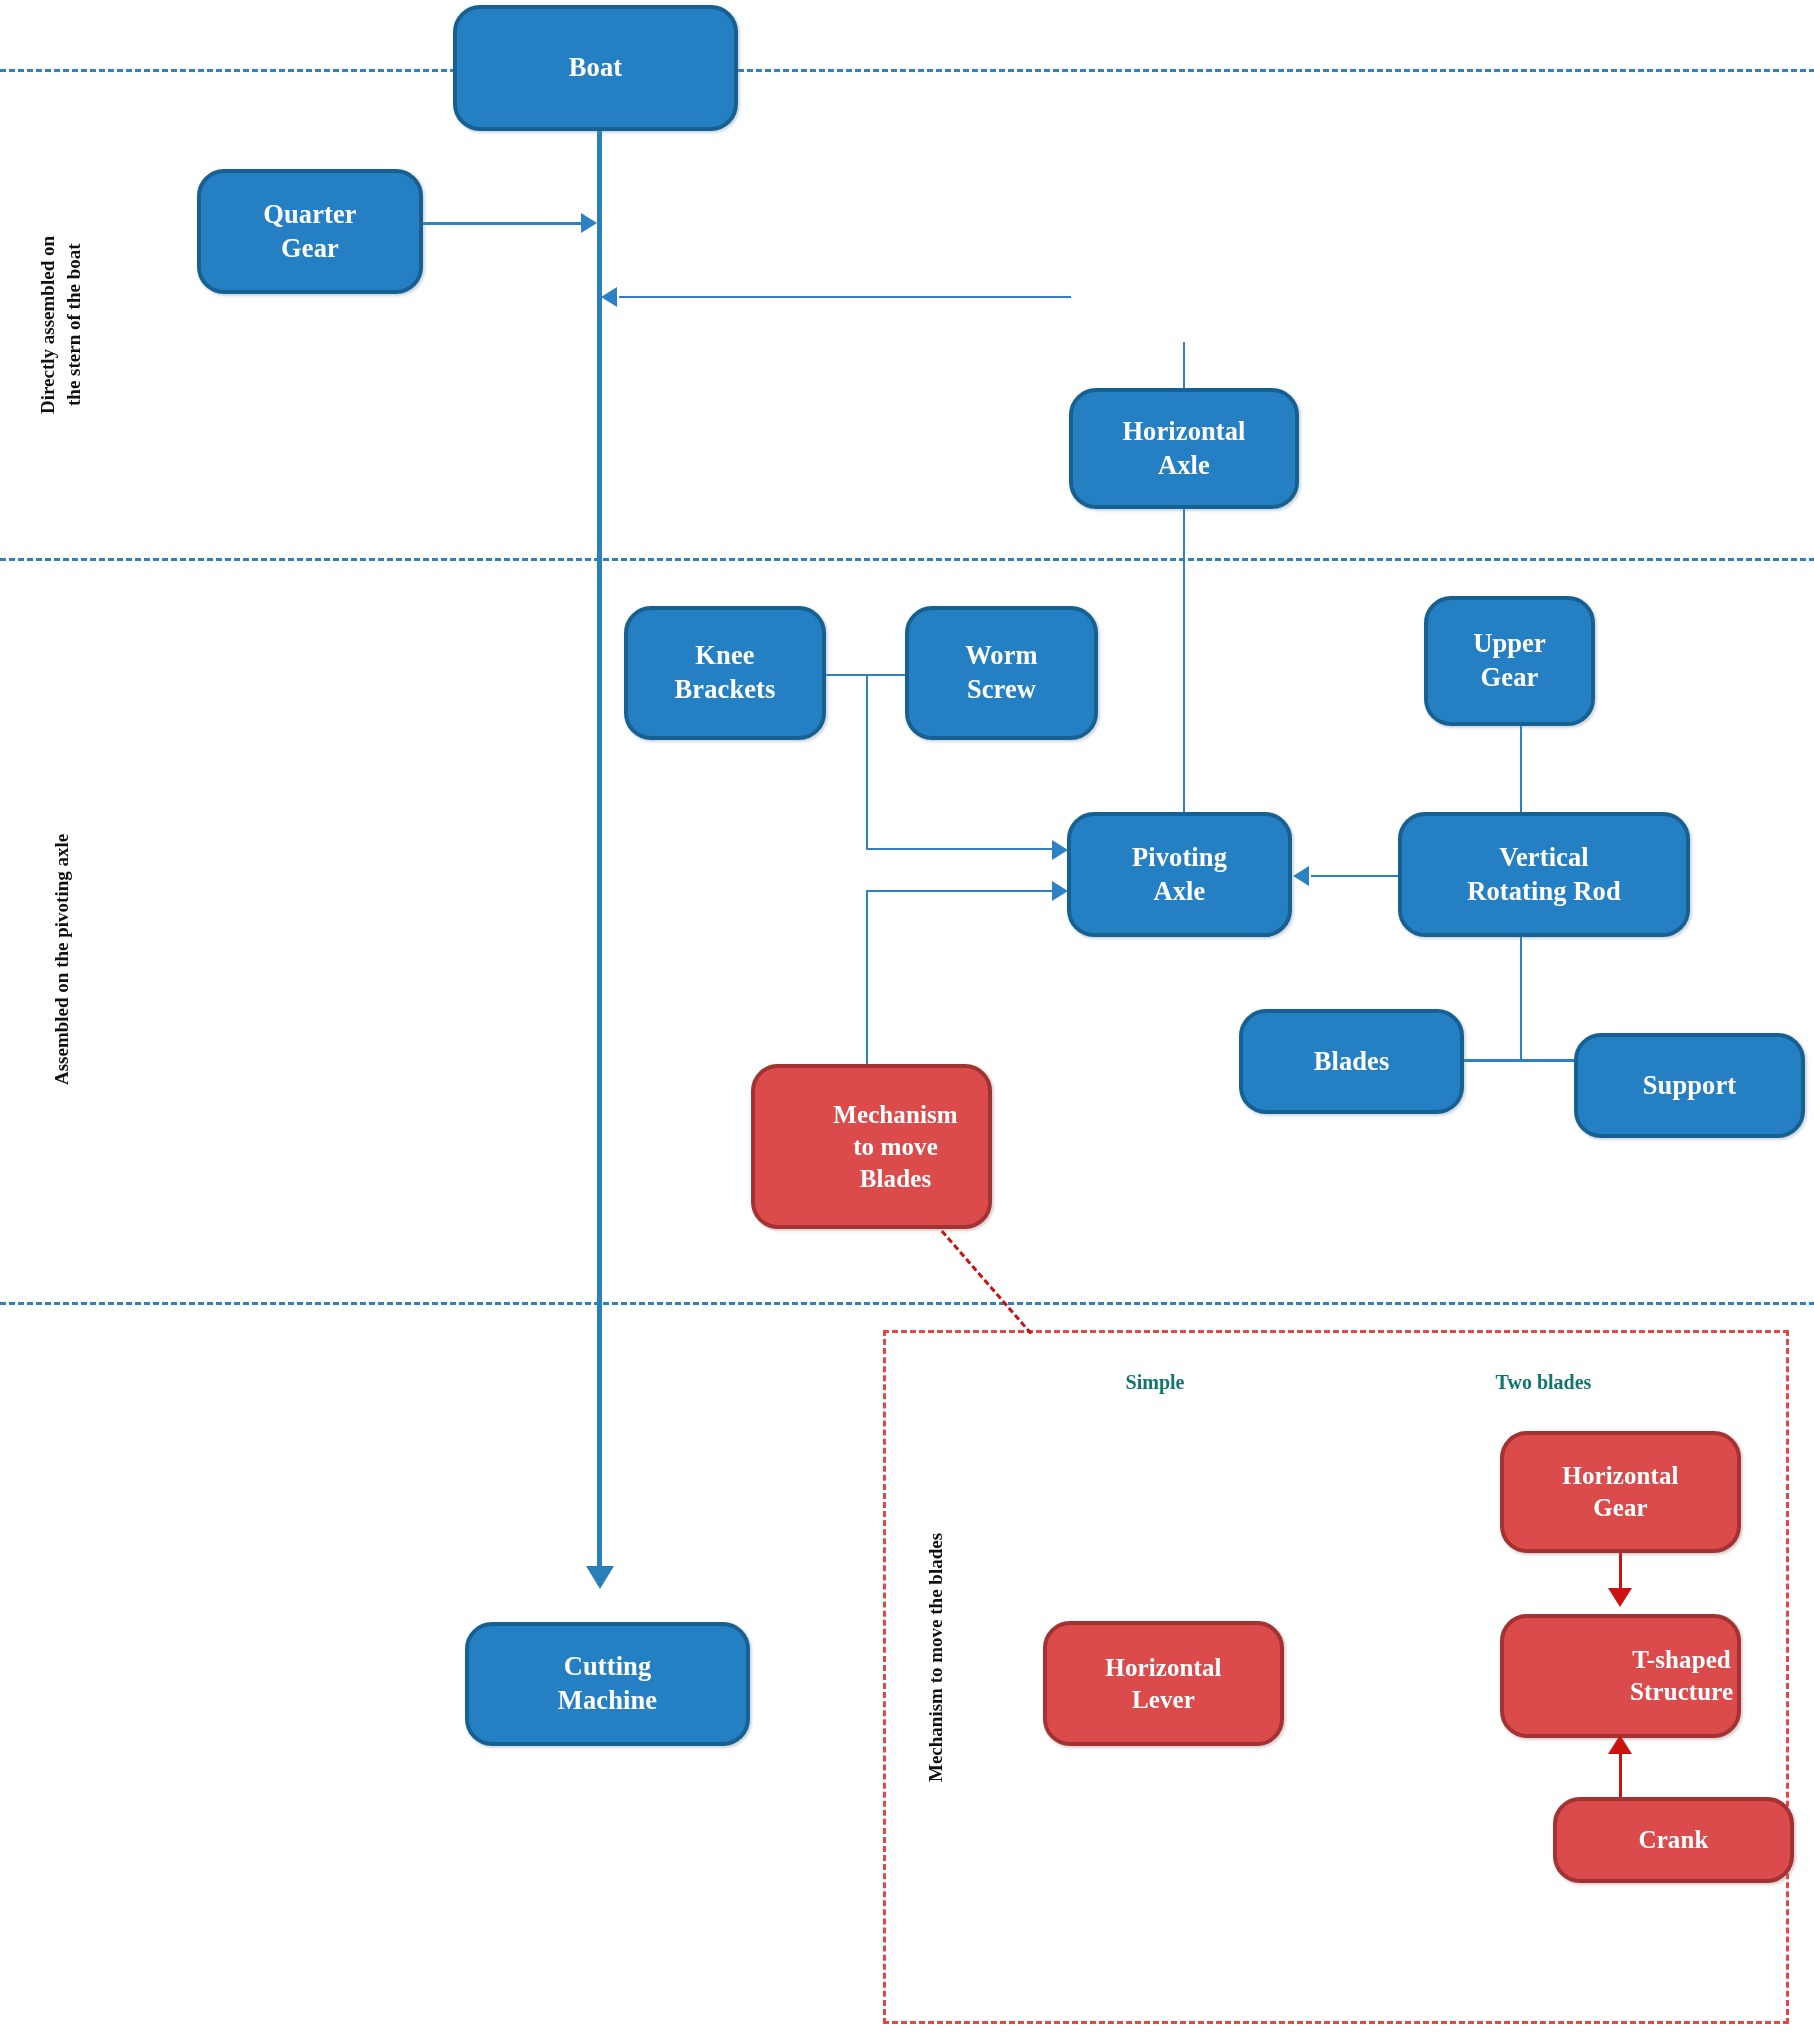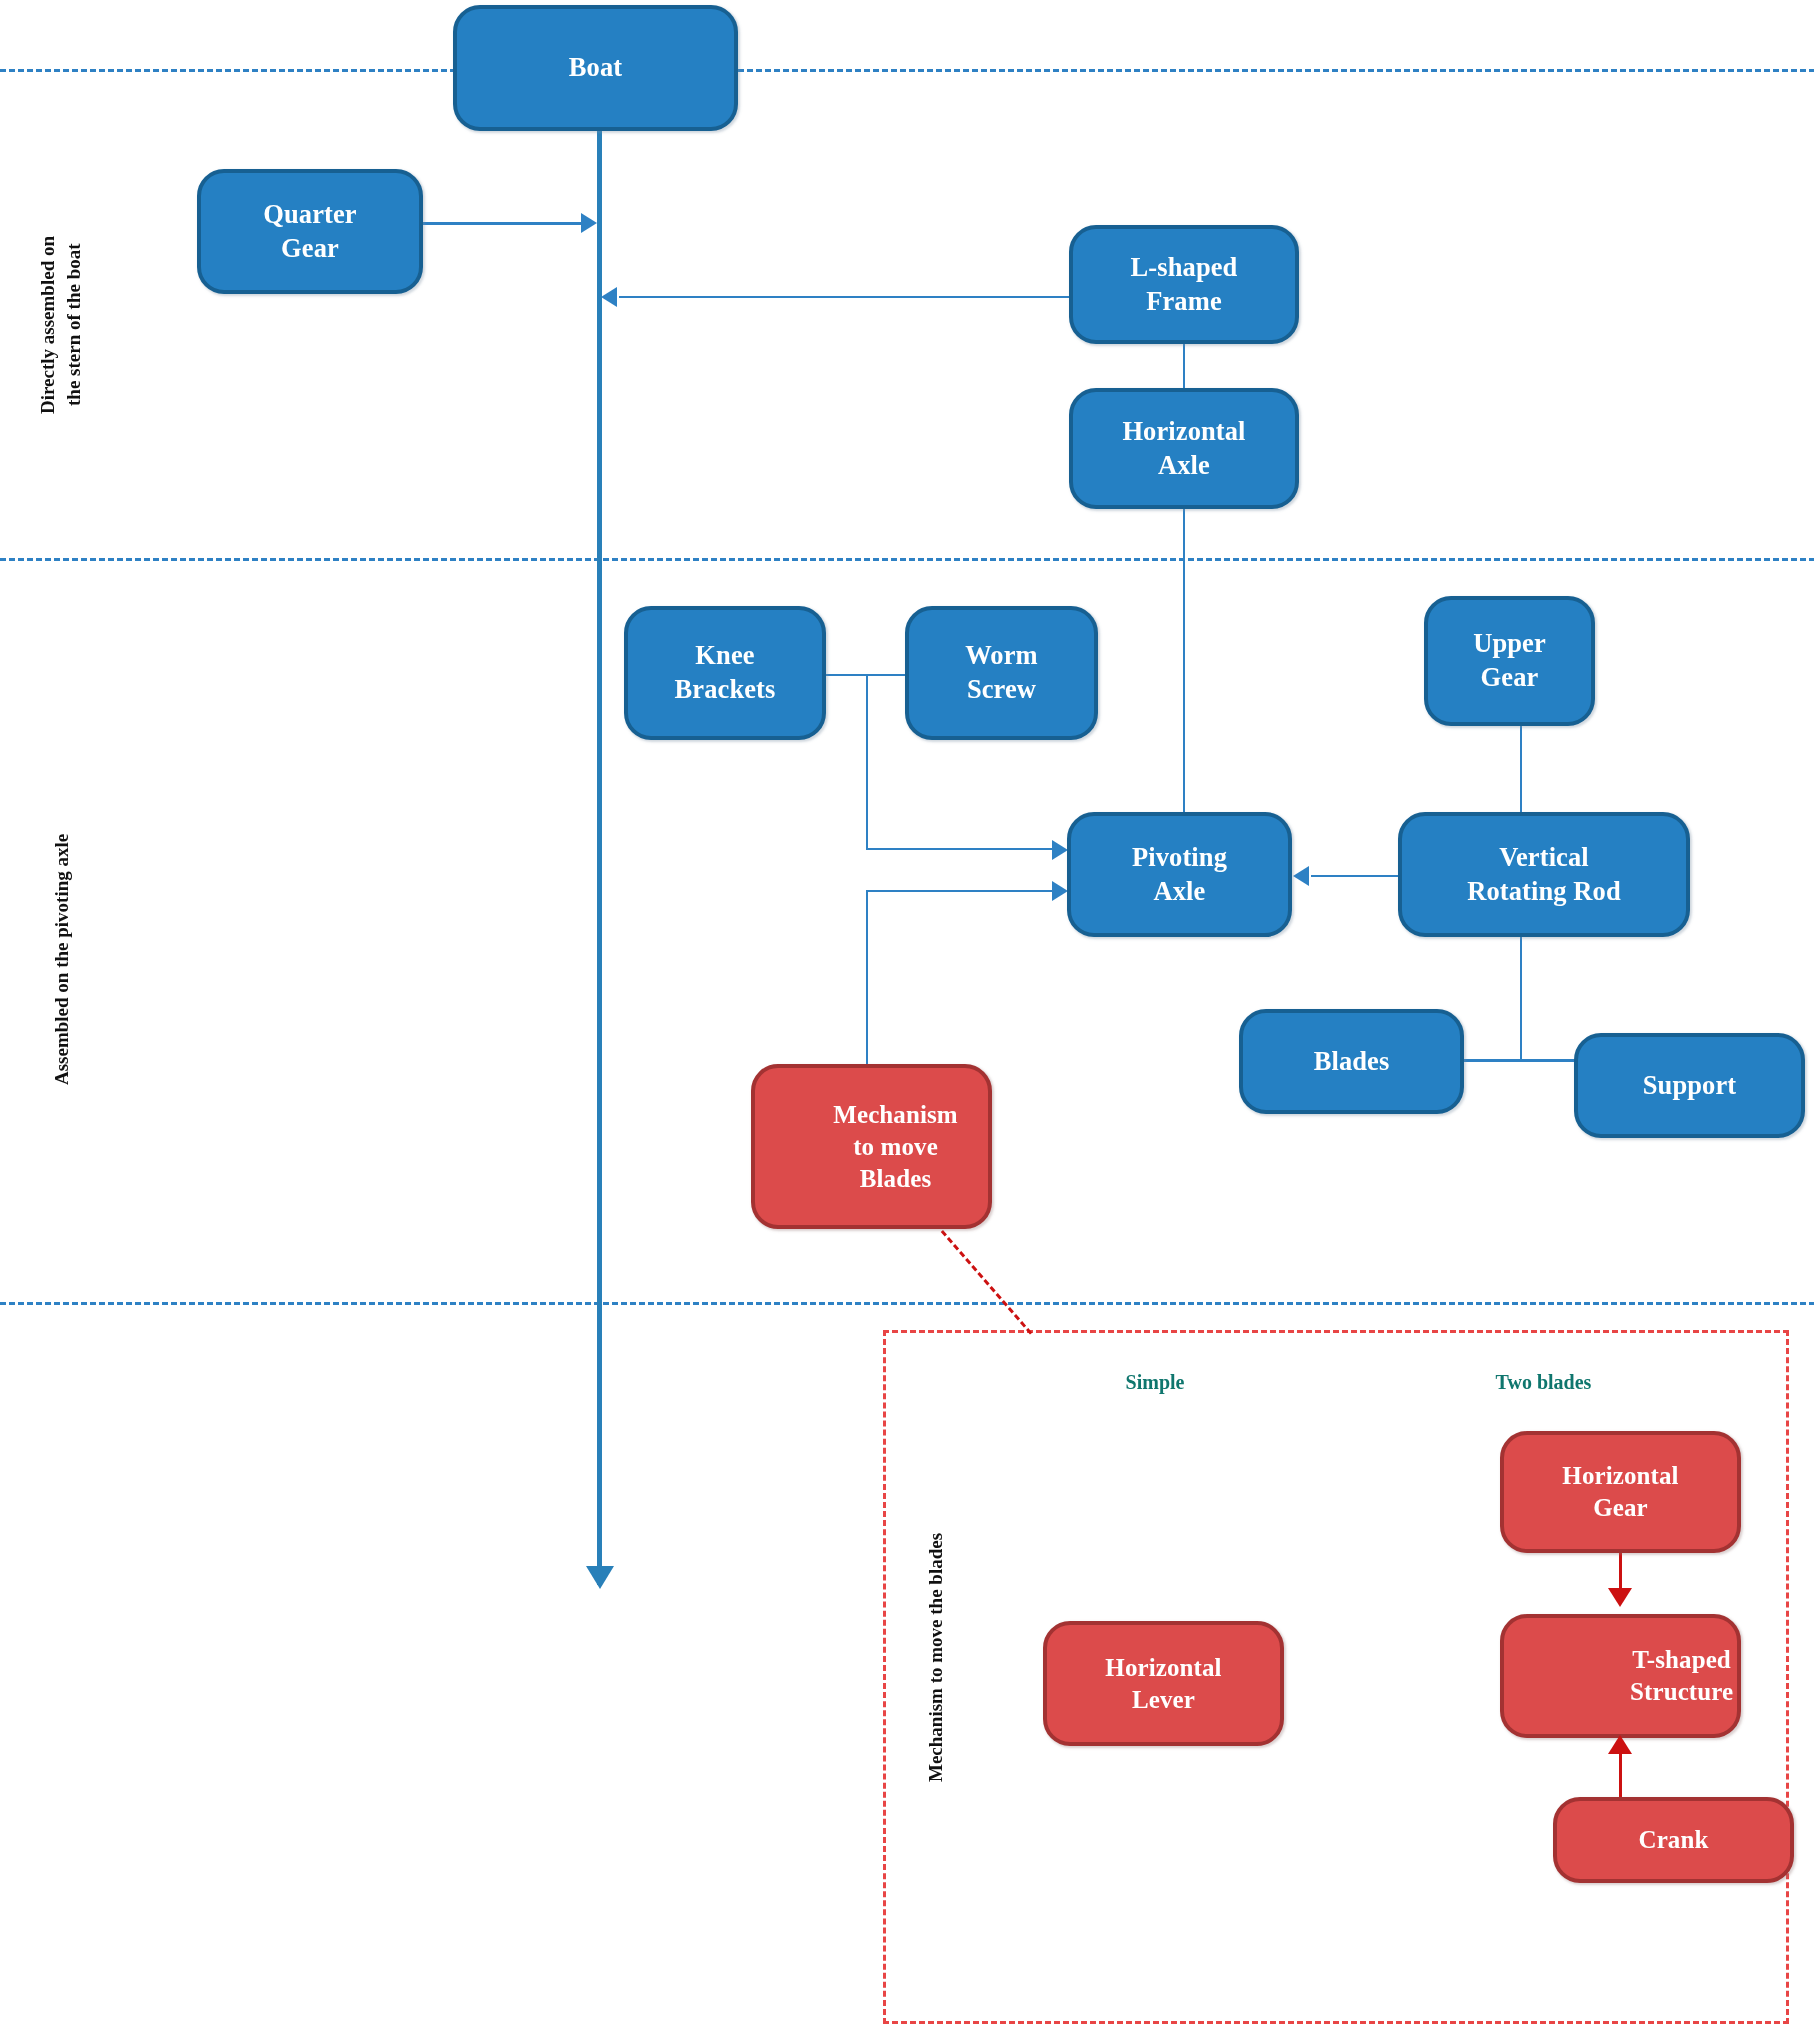--- a/index.html
+++ b/index.html
@@ -164,24 +164,20 @@
     <span>Boat</span>
   </div>
 
   <div class="node blue" style="left:197px; top:169px; width:226px; height:125px; font-size:26.5px; white-space:pre-line;">
     <span>Quarter
 Gear</span>
   </div>
   <div class="hline" style="left:423px; top:222px; width:165px;"></div>
   <div class="arrow-r" style="left:581px; top:213px;"></div>
 
-  <div class="node blue" style="left:1069px; top:225px; width:230px; height:119px; font-size:26.5px; white-space:pre-line;">
-    <span>L-shaped
-Frame</span>
-  </div>
   <div class="hline" style="left:619px; top:296px; width:452px; height:1.9px;"></div>
   <div class="arrow-l" style="left:601px; top:287px;"></div>
 
   <div class="node blue" style="left:1069px; top:388px; width:230px; height:121px; font-size:26.5px; white-space:pre-line;">
     <span>Horizontal
 Axle</span>
   </div>
   <div class="vline" style="left:1183px; top:342px; width:1.9px; height:48px;"></div>
 
   <div class="vline" style="left:1183px; top:508px; width:1.9px; height:307px;"></div>
@@ -235,20 +231,24 @@
   <div class="arrow-r" style="left:1052px; top:881px;"></div>
 
   <div class="node red" style="left:751px; top:1064px; width:241px; height:165px; font-size:25px; white-space:pre-line;padding-left:48px;">
     <span>Mechanism
 to move
 Blades</span>
   </div>
 
   <div class="diag-red" style="left:943px; top:1230px; width:136px; transform: rotate(49deg);"></div>
 
+  <div class="node blue" style="left:465px; top:1622px; width:285px; height:124px; font-size:26.5px; white-space:pre-line;">
+    <span>Cutting
+Machine</span>
+  </div>
 
   <div class="red-panel" style="left:883px; top:1330px; width:906px; height:694px;"></div>
 
   <div class="vlabel" style="left:923px; top:1424px; height:467px; width:28px; font-size:19px;">Mechanism to move the blades</div>
 
   <div class="panel-heading" style="left:1035px; top:1371px; width:240px; font-size:20px;">Simple</div>
   <div class="panel-heading" style="left:1408px; top:1371px; width:271px; font-size:20px;">Two blades</div>
 
   <div class="node red" style="left:1043px; top:1621px; width:241px; height:125px; font-size:25px; white-space:pre-line;">
     <span>Horizontal

